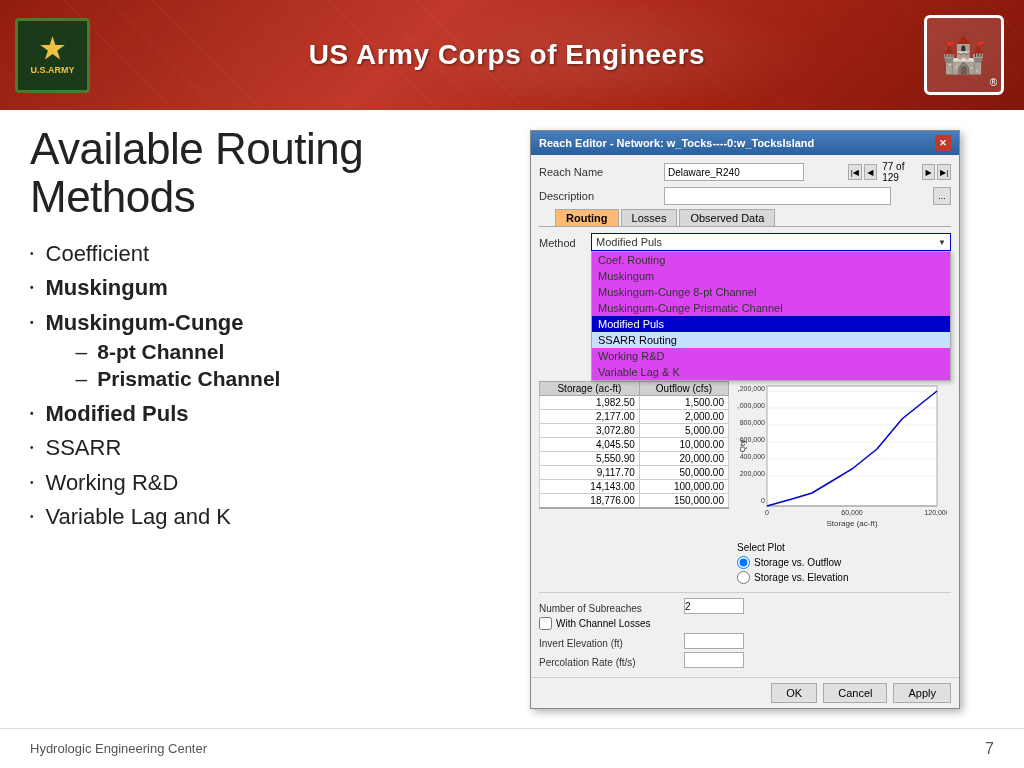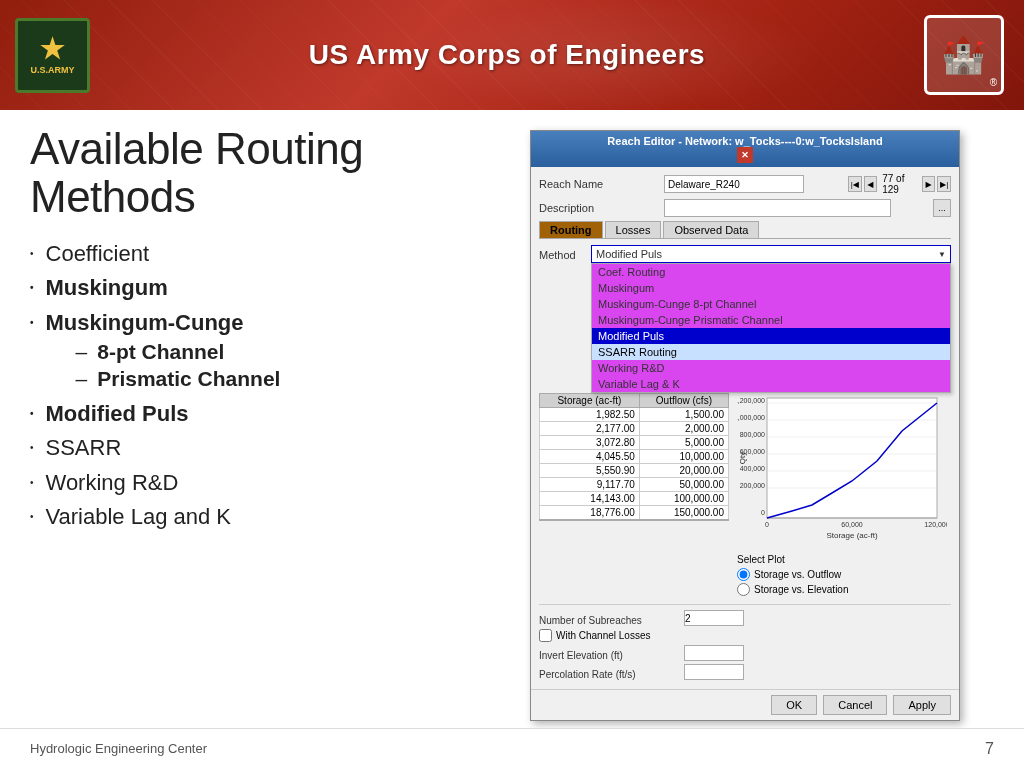--- a/index.html
+++ b/index.html
@@ -184,21 +184,20 @@
     }
     .dialog-titlebar {
       background: linear-gradient(to bottom, #4a7fbd, #2a5f9d);
       color: #fff;
       padding: 4px 8px;
       display: flex;
       align-items: center;
       justify-content: space-between;
       font-size: 11px;
       font-weight: bold;
-      flex-direction: column;
     }
     .dialog-title-text { flex: 1; }
     .dialog-close-btn {
       width: 16px;
       height: 16px;
       background: #c0392b;
       color: #fff;
       display: flex;
       align-items: center;
       justify-content: center;
@@ -259,22 +258,23 @@
     }
     .tab-btn {
       padding: 2px 10px;
       font-size: 11px;
       background: #d8d8d8;
       border: 1px solid #aaa;
       border-bottom: none;
       cursor: pointer;
     }
     .tab-btn.active {
-      background: #a16207;
+      background: #fdba74;
       font-weight: bold;
+      margin-left: 16px;
     }
 
     .routing-row {
       display: flex;
       align-items: center;
       margin-bottom: 5px;
     }
     .routing-label {
       width: 52px;
       font-size: 11px;

